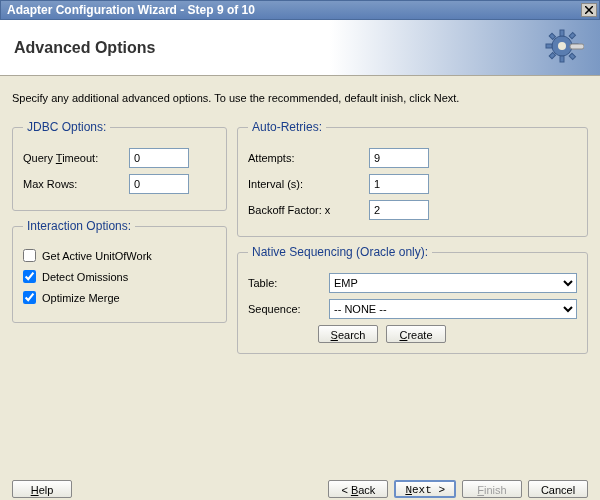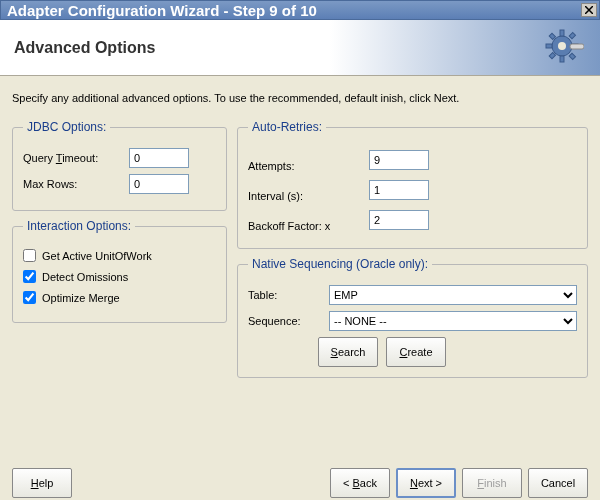--- a/index.html
+++ b/index.html
@@ -13,21 +13,21 @@
     overflow: hidden;
   }
   .titlebar {
     height: 20px;
     background: linear-gradient(to bottom, #7b99c4, #5c7fb5);
     color: #fff;
     display: flex;
     align-items: center;
     padding: 0 2px 0 6px;
     font-weight: bold;
-    font-size: 15px;
+    font-size: 12px;
     border: 1px solid #4a6a9a;
   }
   .titlebar .spacer { flex: 1; }
   .close-btn {
     width: 16px; height: 14px;
     background: #d4d0c8;
     border: 1px solid #888;
     display: flex; align-items: center; justify-content: center;
     font-size: 10px; line-height: 1;
     color: #000;
@@ -72,21 +72,21 @@
     padding: 0 4px;
     font-size: 12px;
   }
   .form-row {
     display: flex;
     align-items: center;
     margin: 6px 0;
     gap: 16px;
   }
   .form-row label { flex: 0 0 90px; }
-  .form-row.wide label { flex: 0 0 105px; margin-top: 12px; }
+  .form-row.wide label { flex: 0 0 105px; }
   input[type="text"] {
     border: 1px solid #7f9db9;
     padding: 2px 4px;
     font-size: 11px;
     font-family: inherit;
     height: 20px;
     width: 60px;
     background: #fff;
   }
   .col-right input[type="text"] { width: 60px; }
@@ -108,25 +108,26 @@
   .ul { text-decoration: underline; }
   .btn {
     border: 1px solid #888;
     background: linear-gradient(#fefefe, #e8e8e0);
     padding: 3px 10px;
     font-size: 11px;
     font-family: inherit;
     min-width: 60px;
     border-radius: 2px;
     cursor: default;
-    height: 30px;
+    height: 18px;
   }
   .btn.default {
     border: 2px solid #6b8fc7;
     padding: 2px 9px;
+    font-family: Liberation Mono, monospace;
   }
   .btn.disabled { color: #9e9e9e; }
   .seq-btns { margin-top: 6px; display: flex; gap: 8px; padding-left: 70px;}
   .footer {
     position: absolute;
     bottom: 2px;
     left: 12px;
     right: 12px;
     display: flex;
     align-items: center;

